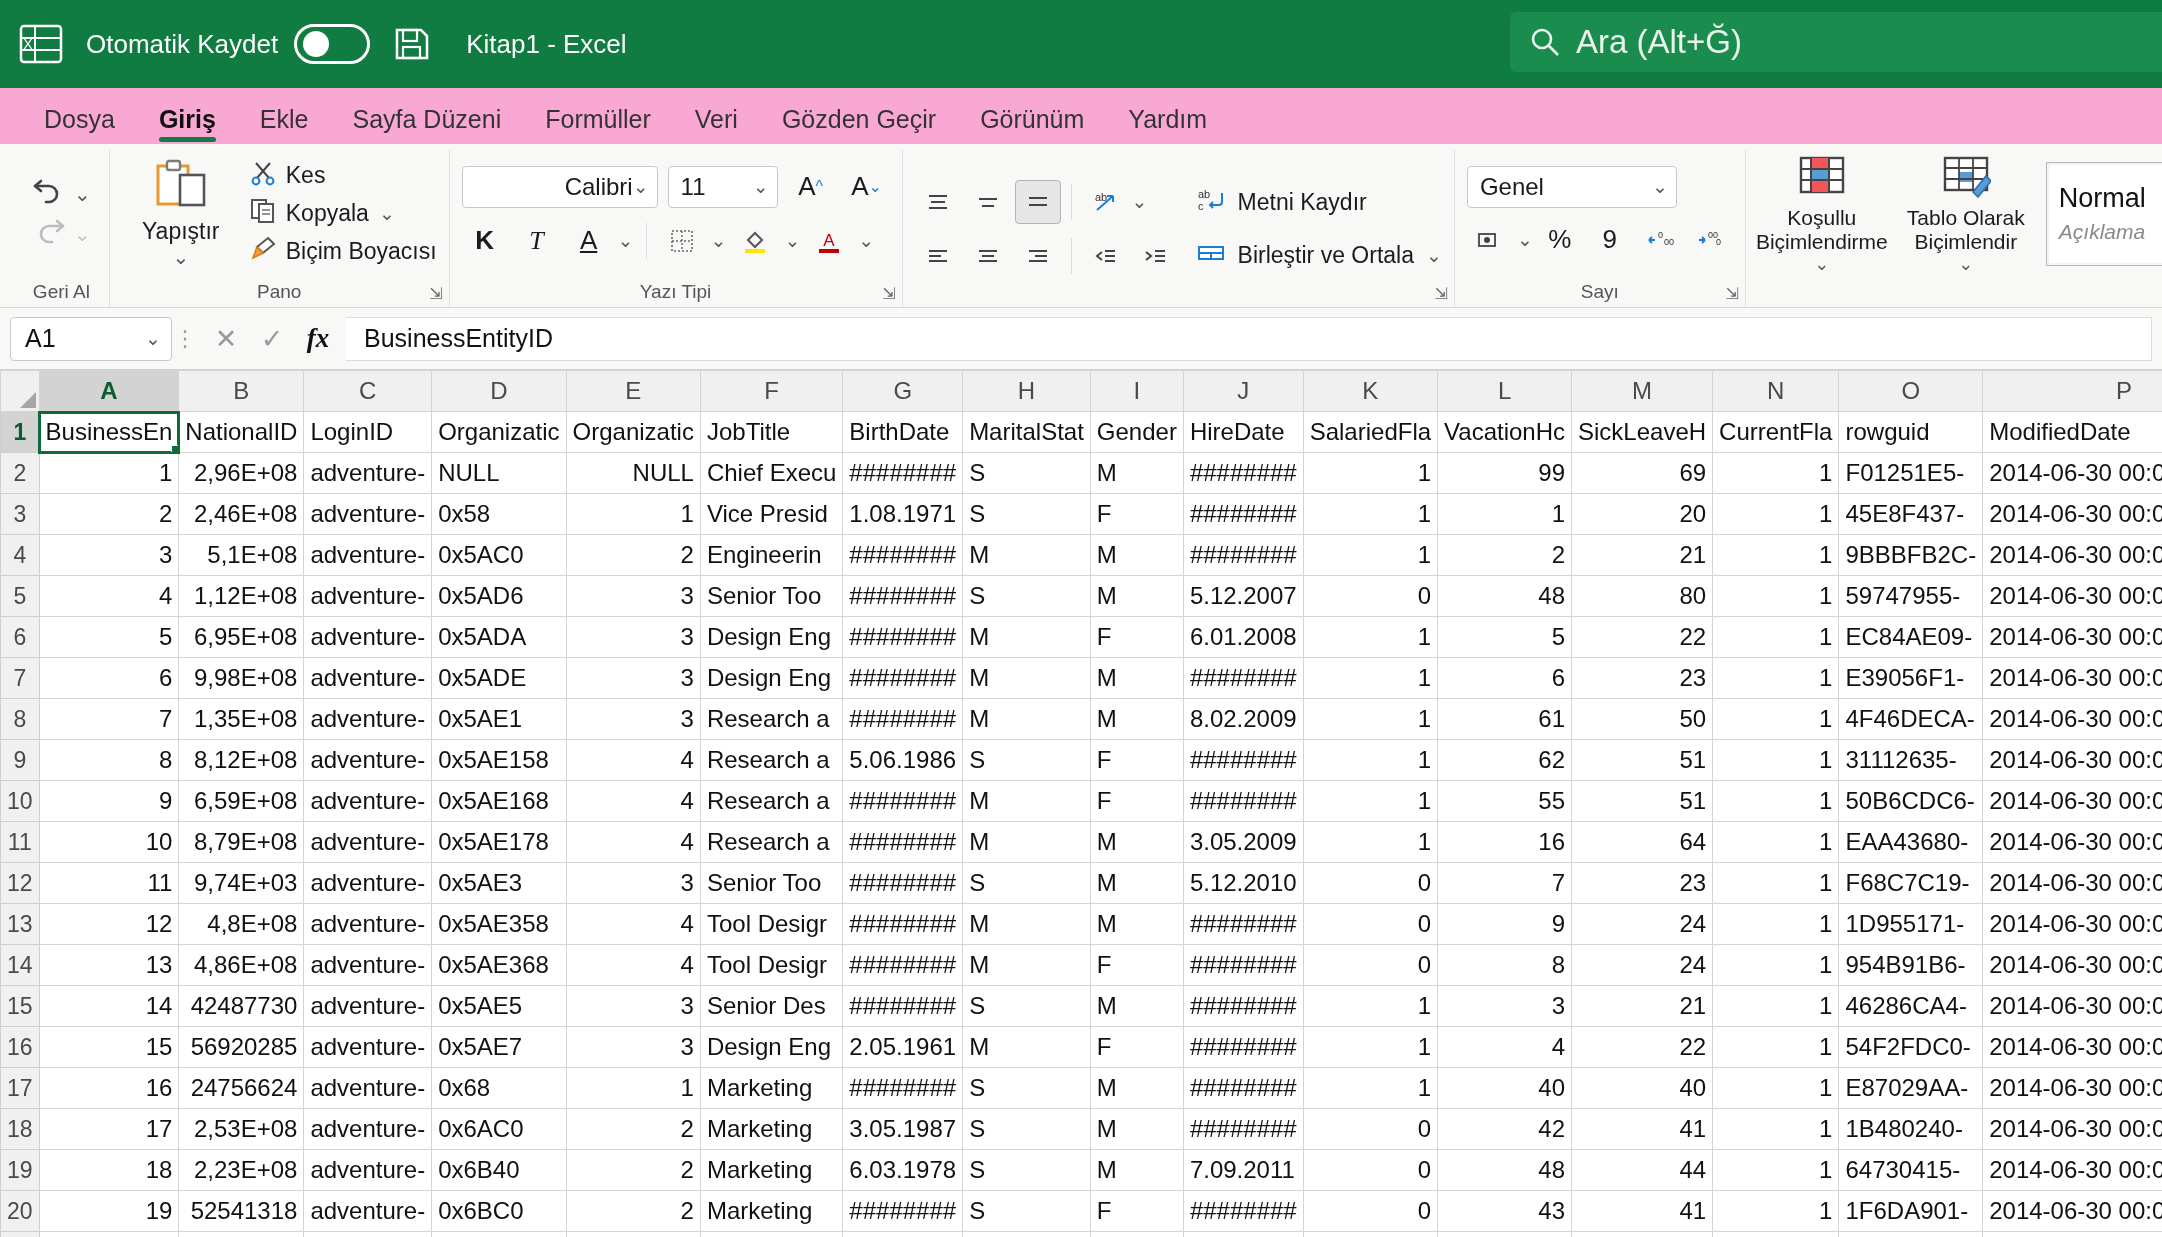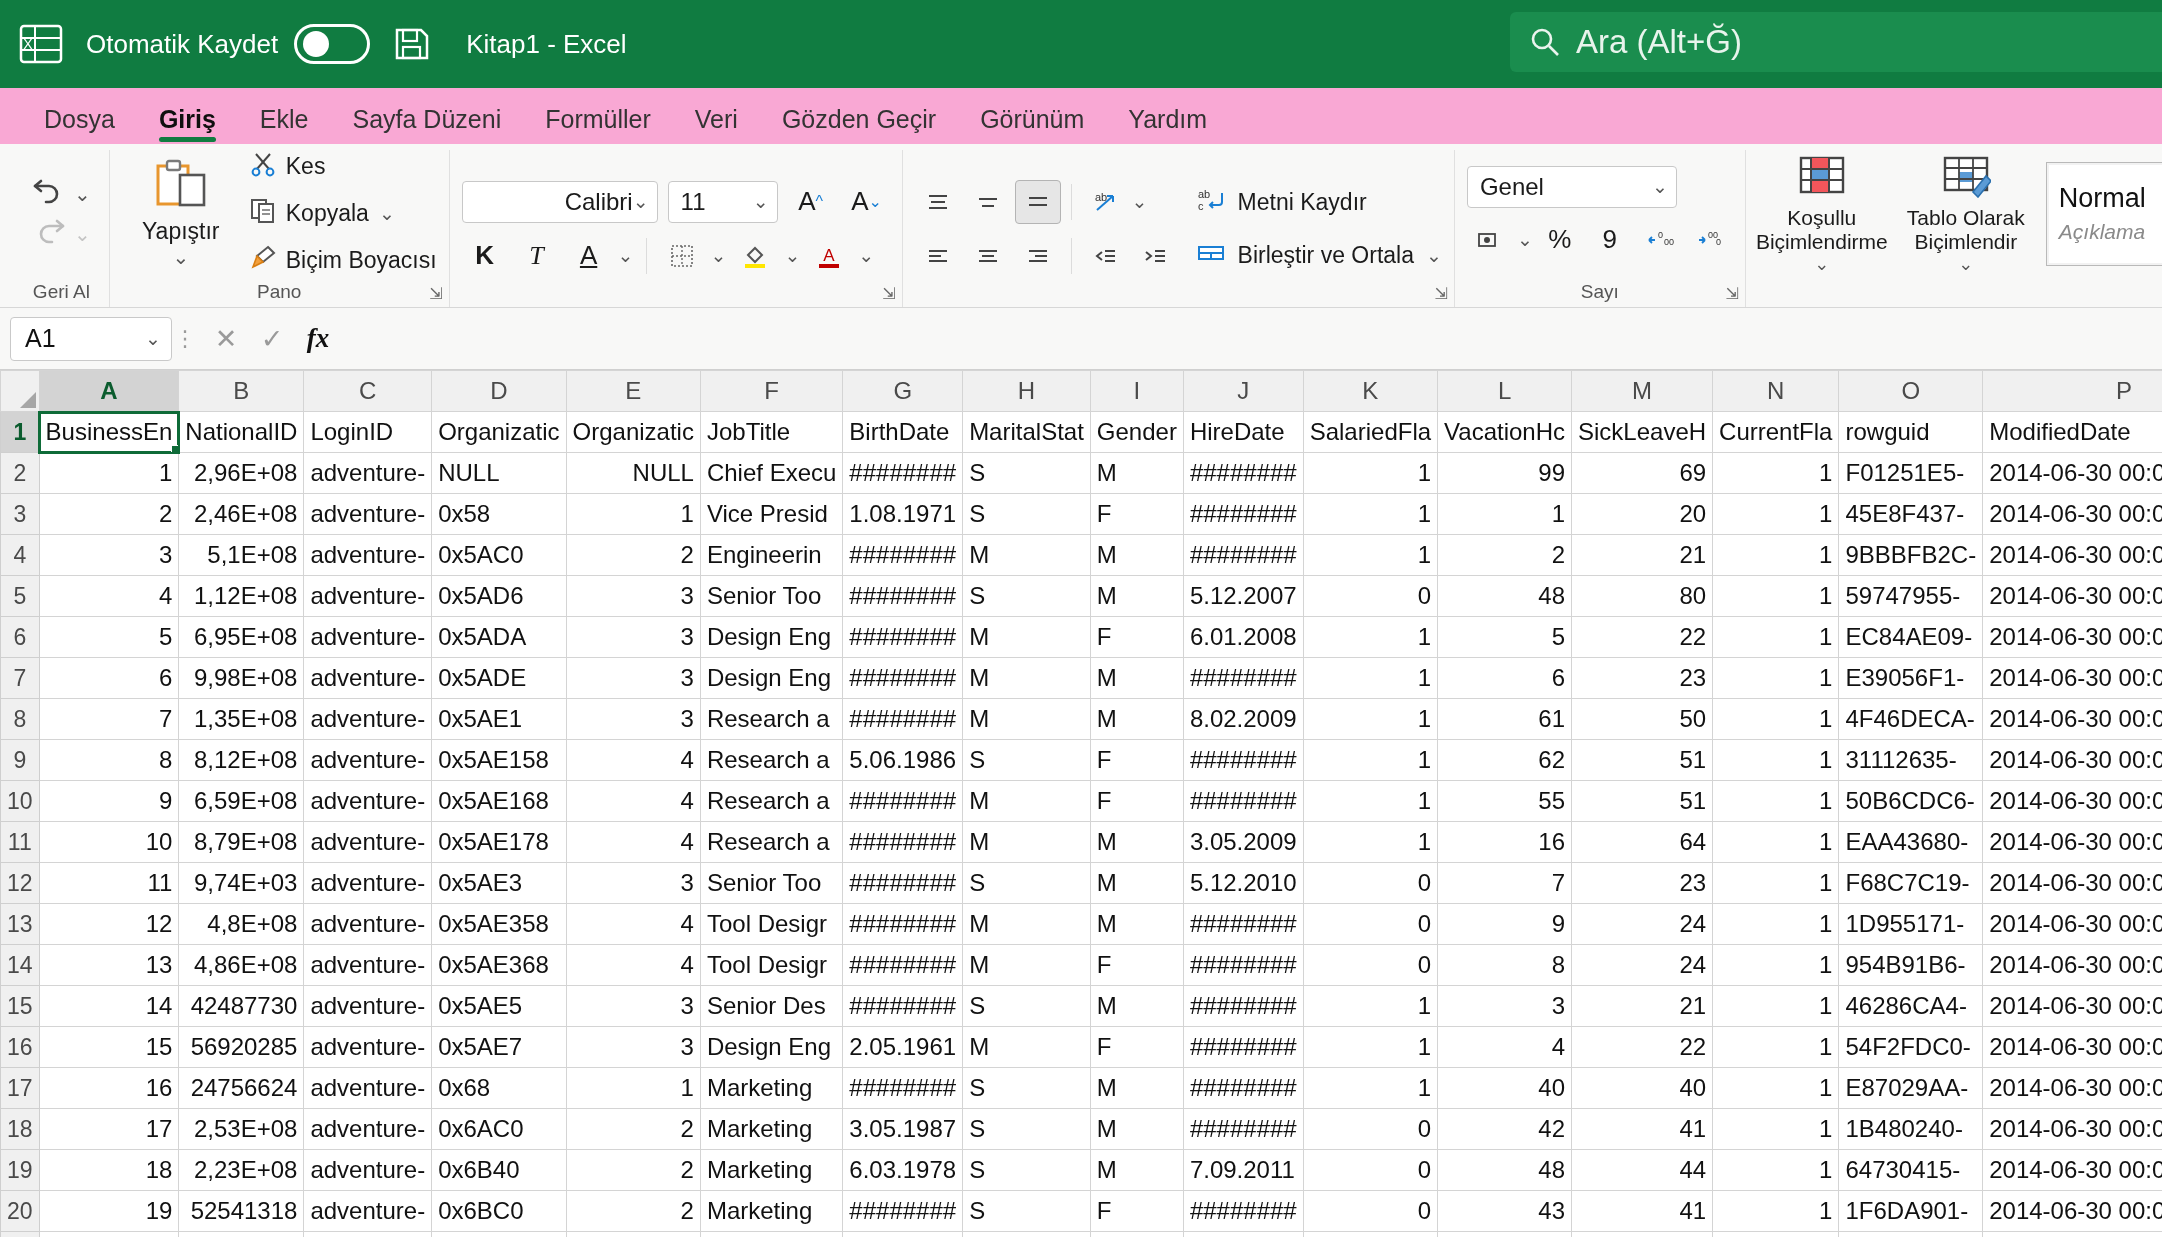--- a/index.html
+++ b/index.html
@@ -43,21 +43,21 @@
   .gexp { position:absolute; right:6px; bottom:4px; font-size:16px; color:#666; }
 
   
   .undo-col { display:flex; flex-direction:column; gap:6px; padding:0 6px; }
   .undo-row { display:flex; align-items:center; gap:8px; }
   .ico { display:inline-block; }
 
   
   .paste-btn { display:flex; flex-direction:column; align-items:center; width:118px; }
   .paste-btn .plabel { font-size:23px; color:#1b1b1b; margin-top:2px; }
-  .clip-cmds { display:flex; flex-direction:column; gap:15px; margin-left:10px; }
+  .clip-cmds { display:flex; flex-direction:column; gap:6px; margin-left:10px; }
   .clip-cmd { display:flex; align-items:center; gap:10px; font-size:23px; color:#1b1b1b;
       white-space:nowrap; cursor:pointer; }
 
   
   .fontline1 { display:flex; align-items:center; gap:10px; }
   .fontline2 { display:flex; align-items:center; gap:6px; margin-top:10px; }
   .combo { border:1px solid #c8c8c8; background:#fff; height:42px; border-radius:4px;
       display:flex; align-items:center; padding:0 8px 0 12px; font-size:24px;
       color:#1b1b1b; justify-content:space-between; }
   .fontname { width:196px;justify-content:flex-end; }
@@ -304,20 +304,21 @@
           <span class="btn">
             <svg viewBox="0 0 26 26" width="26" height="26">
               <text x="13" y="18" font-size="17" text-anchor="middle" fill="#c00000" font-family="'Liberation Sans',sans-serif">A</text>
               <rect x="3" y="21" width="20" height="4" fill="#c00000"></rect>
             </svg>
           </span>
           <span style="font-size:19px;color:#555;">⌄</span>
         </div>
       </div>
     </div>
+    <div class="glabel">Yazı Tipi</div>
     <span class="gexp">⇲</span>
   </div>
 
   <div class="rgroup">
     <div class="gbody">
       <div>
         <div class="alignrow">
           <span class="btn">
             <svg viewBox="0 0 26 20" width="26" height="20">
                 <line x1="4" y1="4" x2="22" y2="4" stroke="#444" stroke-width="2"></line>
@@ -510,20 +511,23 @@
   <div class="namebox">
     <span>A1</span>
     <span style="font-size:19px;color:#555;">⌄</span>
   </div>
   <span class="fdots">⋮</span>
   <div class="fbtns">
     <span style="color:#9a9a9a;">✕</span>
     <span style="color:#9a9a9a;">✓</span>
     <span class="fx">fx</span>
   </div>
+  <div class="finput">
+    <span>BusinessEntityID</span>
+  </div>
 </div>
 
 <div class="grid">
   <table class="sheet">
     <colgroup id="cg">
         <col style="width: 46px;">
         <col style="width: 118px;">
         <col style="width: 112px;">
         <col style="width: 110px;">
         <col style="width: 118px;">

